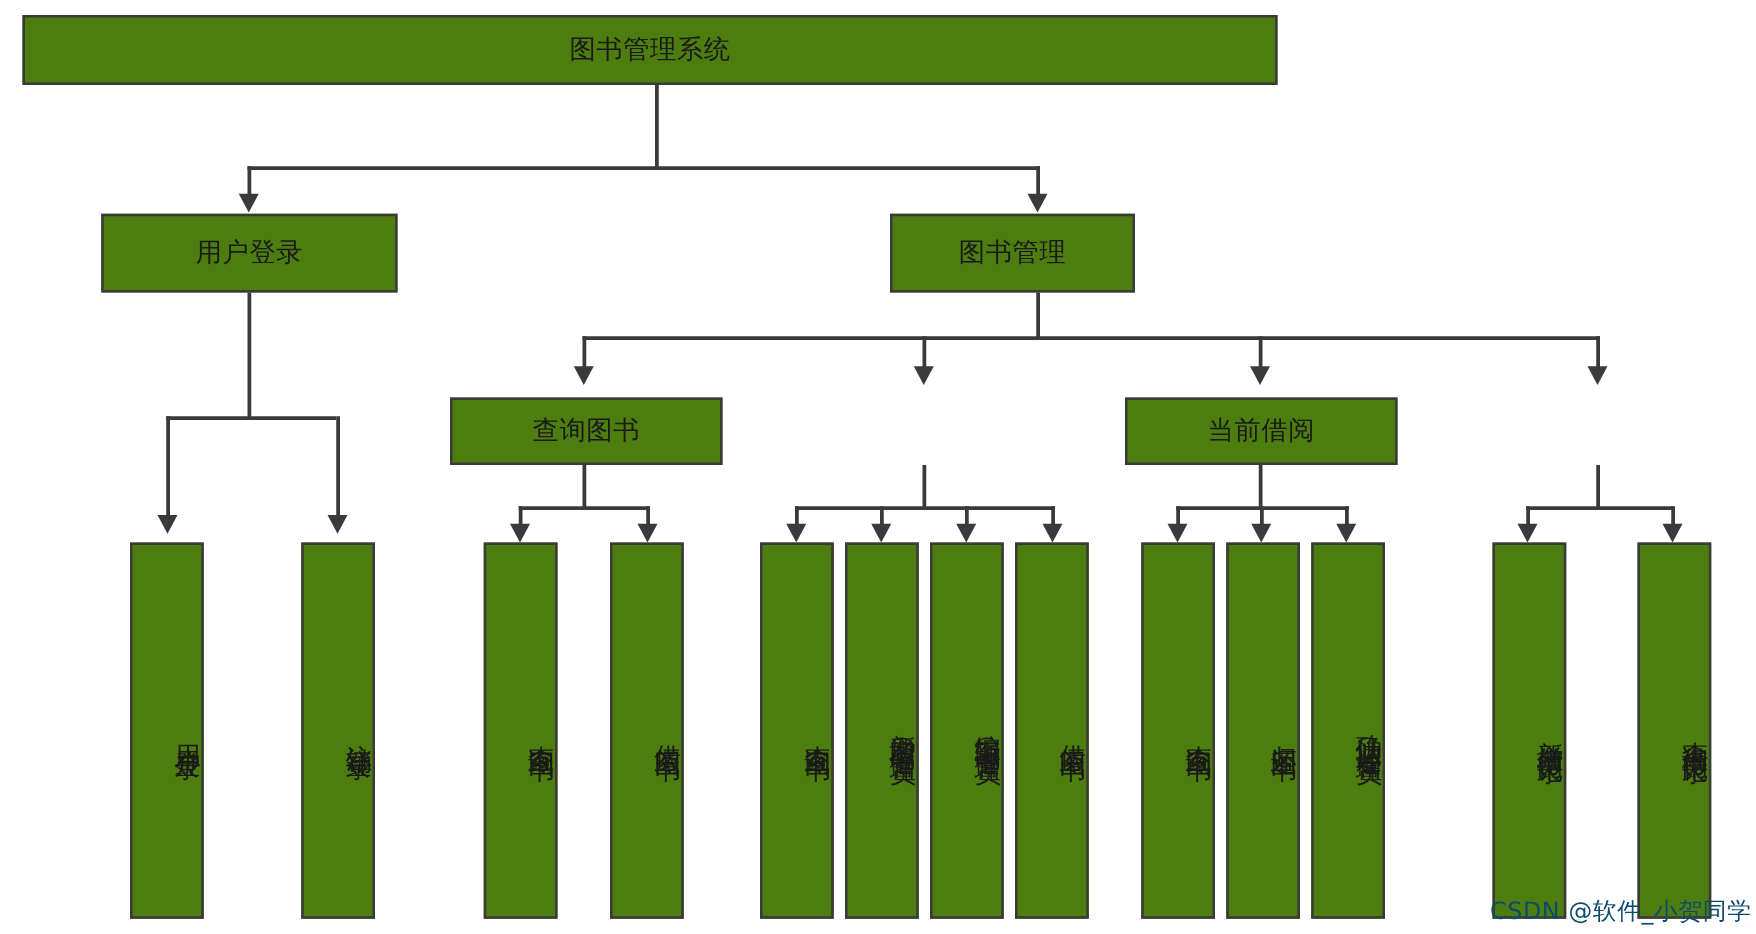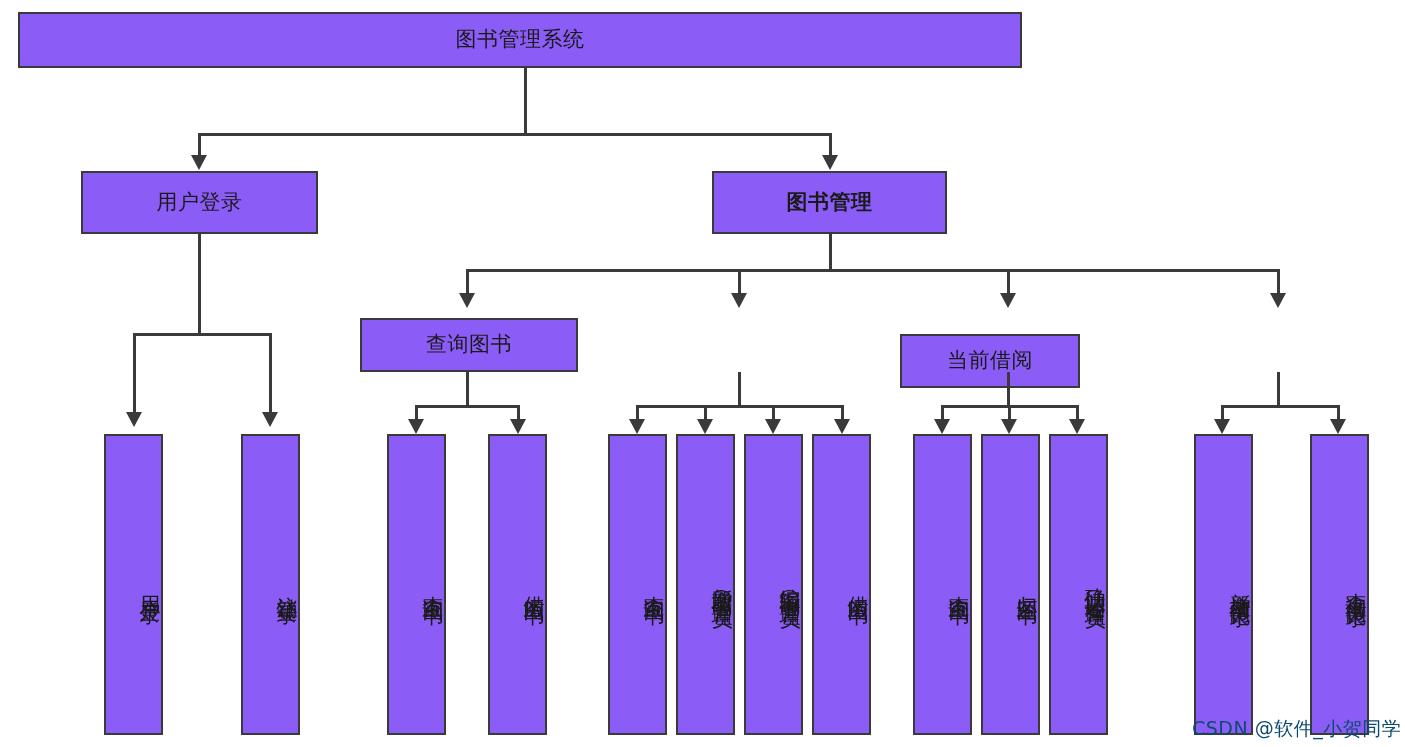--- a/index.html
+++ b/index.html
@@ -14,21 +14,21 @@
     position: relative;
     width: 1405px;
     height: 747px;
     background: #ffffff;
     overflow: hidden;
   }
   .node {
     position: absolute;
     box-sizing: border-box;
     border: 2.5px solid #3a3a3a;
-    background: #8b5cf6;
+    background: #4d7c0f;
     color: #1a1a1a;
     display: flex;
     align-items: center;
     justify-content: center;
     text-align: center;
     line-height: 1.12;
   }
   .node.h {
     font-size: 21px;
     letter-spacing: 0.5px;
@@ -86,42 +86,42 @@
   <div class="edge hline" style="left:198px; top:133px; width:634px;"></div>
 
   <div class="edge vline" style="left:198px; top:133px; height:24px;"></div>
   <div class="arrow" style="left:191px; top:155px;"></div>
 
   <div class="edge vline" style="left:829px; top:133px; height:24px;"></div>
   <div class="arrow" style="left:822px; top:155px;"></div>
 
   <div class="node h" style="left:81px; top:171px; width:237px; height:63px;">用户登录</div>
 
-  <div class="node h" style="left:712px; top:171px; width:235px; height:63px;font-weight:bold;">图书管理</div>
+  <div class="node h" style="left:712px; top:171px; width:196px; height:63px;">图书管理</div>
 
   <div class="edge vline" style="left:198px; top:234px; height:101px;"></div>
   <div class="edge hline" style="left:133px; top:333px; width:136px;"></div>
   <div class="edge vline" style="left:133px; top:333px; height:81px;"></div>
   <div class="arrow" style="left:126px; top:412px;"></div>
   <div class="edge vline" style="left:269px; top:333px; height:81px;"></div>
   <div class="arrow" style="left:262px; top:412px;"></div>
 
   <div class="edge vline" style="left:829px; top:234px; height:38px;"></div>
   <div class="edge hline" style="left:466px; top:269px; width:814px;"></div>
   <div class="edge vline" style="left:466px; top:269px; height:26px;"></div>
   <div class="arrow" style="left:459px; top:293px;"></div>
   <div class="edge vline" style="left:738px; top:269px; height:26px;"></div>
   <div class="arrow" style="left:731px; top:293px;"></div>
   <div class="edge vline" style="left:1007px; top:269px; height:26px;"></div>
   <div class="arrow" style="left:1000px; top:293px;"></div>
   <div class="edge vline" style="left:1277px; top:269px; height:26px;"></div>
   <div class="arrow" style="left:1270px; top:293px;"></div>
 
   <div class="node h" style="left:360px; top:318px; width:218px; height:54px;">查询图书</div>
-  <div class="node h" style="left:900px; top:318px; width:180px; height:54px;margin-top:16px;">当前借阅</div>
+  <div class="node h" style="left:900px; top:318px; width:218px; height:54px;">当前借阅</div>
 
   <div class="edge vline" style="left:466px; top:372px; height:36px;"></div>
   <div class="edge hline" style="left:415px; top:405px; width:105px;"></div>
   <div class="edge vline" style="left:415px; top:405px; height:16px;"></div>
   <div class="arrow" style="left:408px; top:419px;"></div>
   <div class="edge vline" style="left:517px; top:405px; height:16px;"></div>
   <div class="arrow" style="left:510px; top:419px;"></div>
 
   <div class="edge vline" style="left:738px; top:372px; height:36px;"></div>
   <div class="edge hline" style="left:636px; top:405px; width:208px;"></div>

